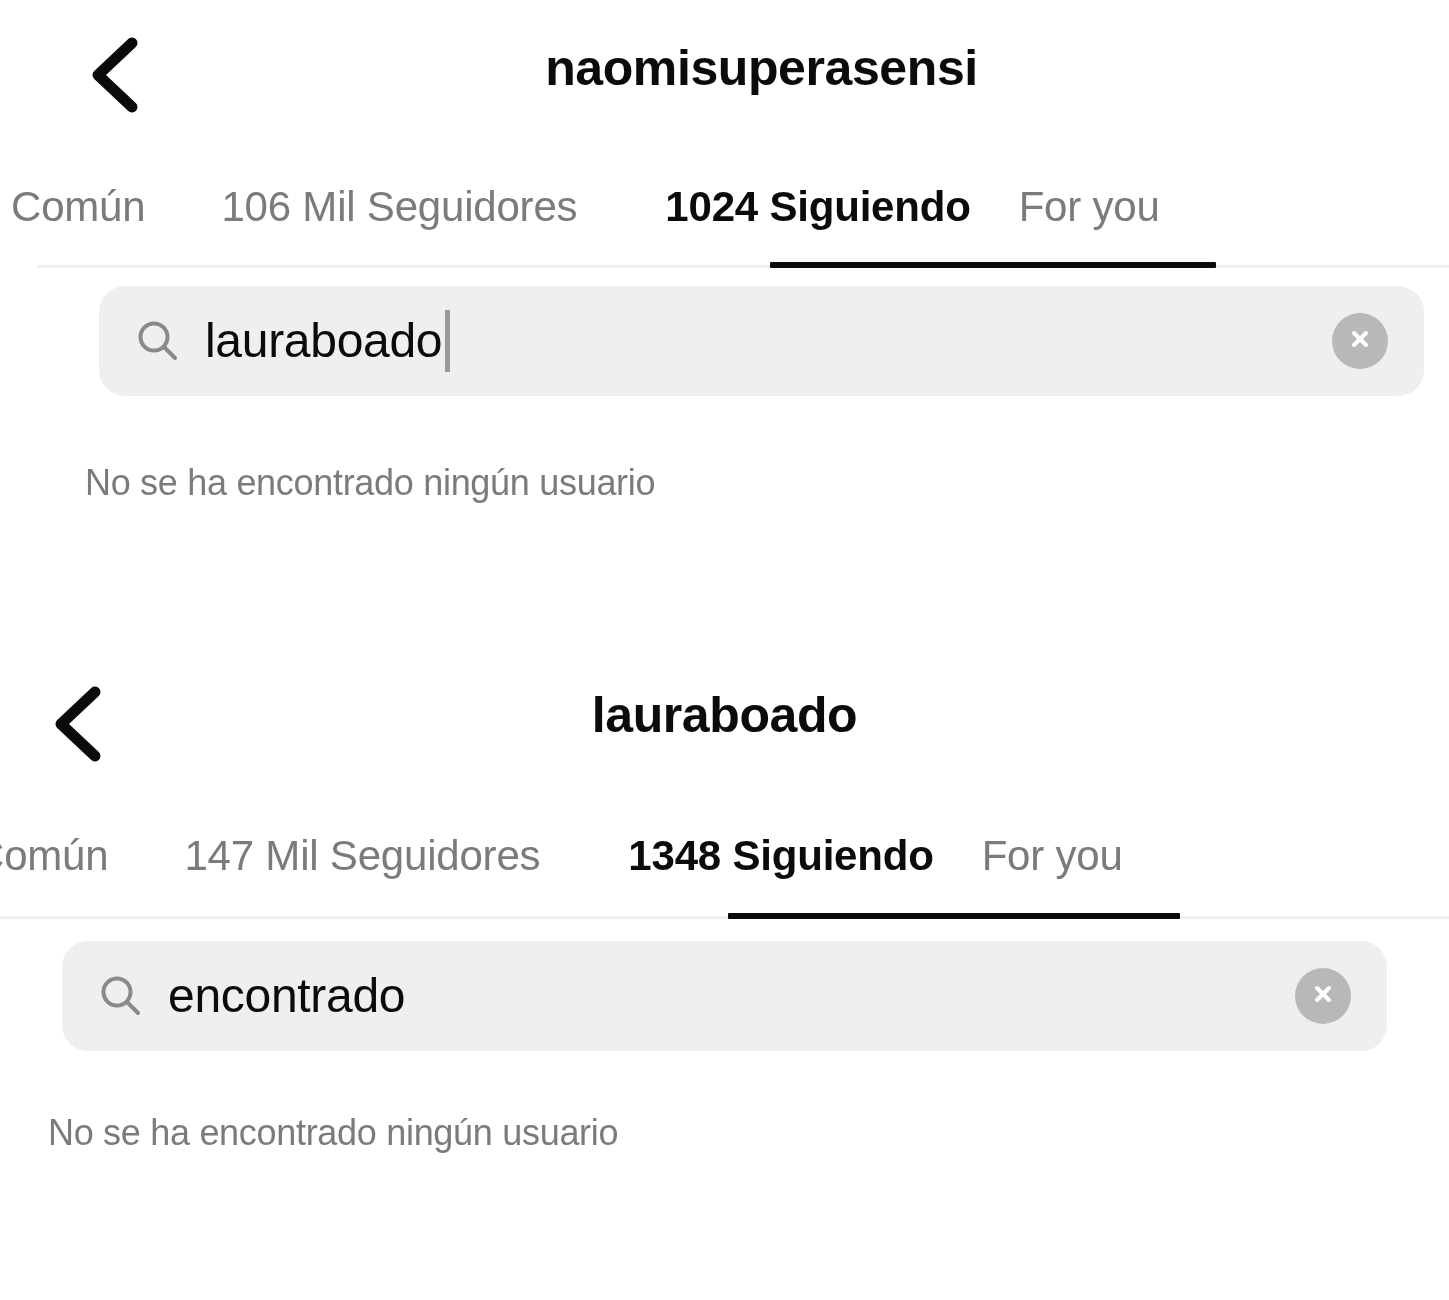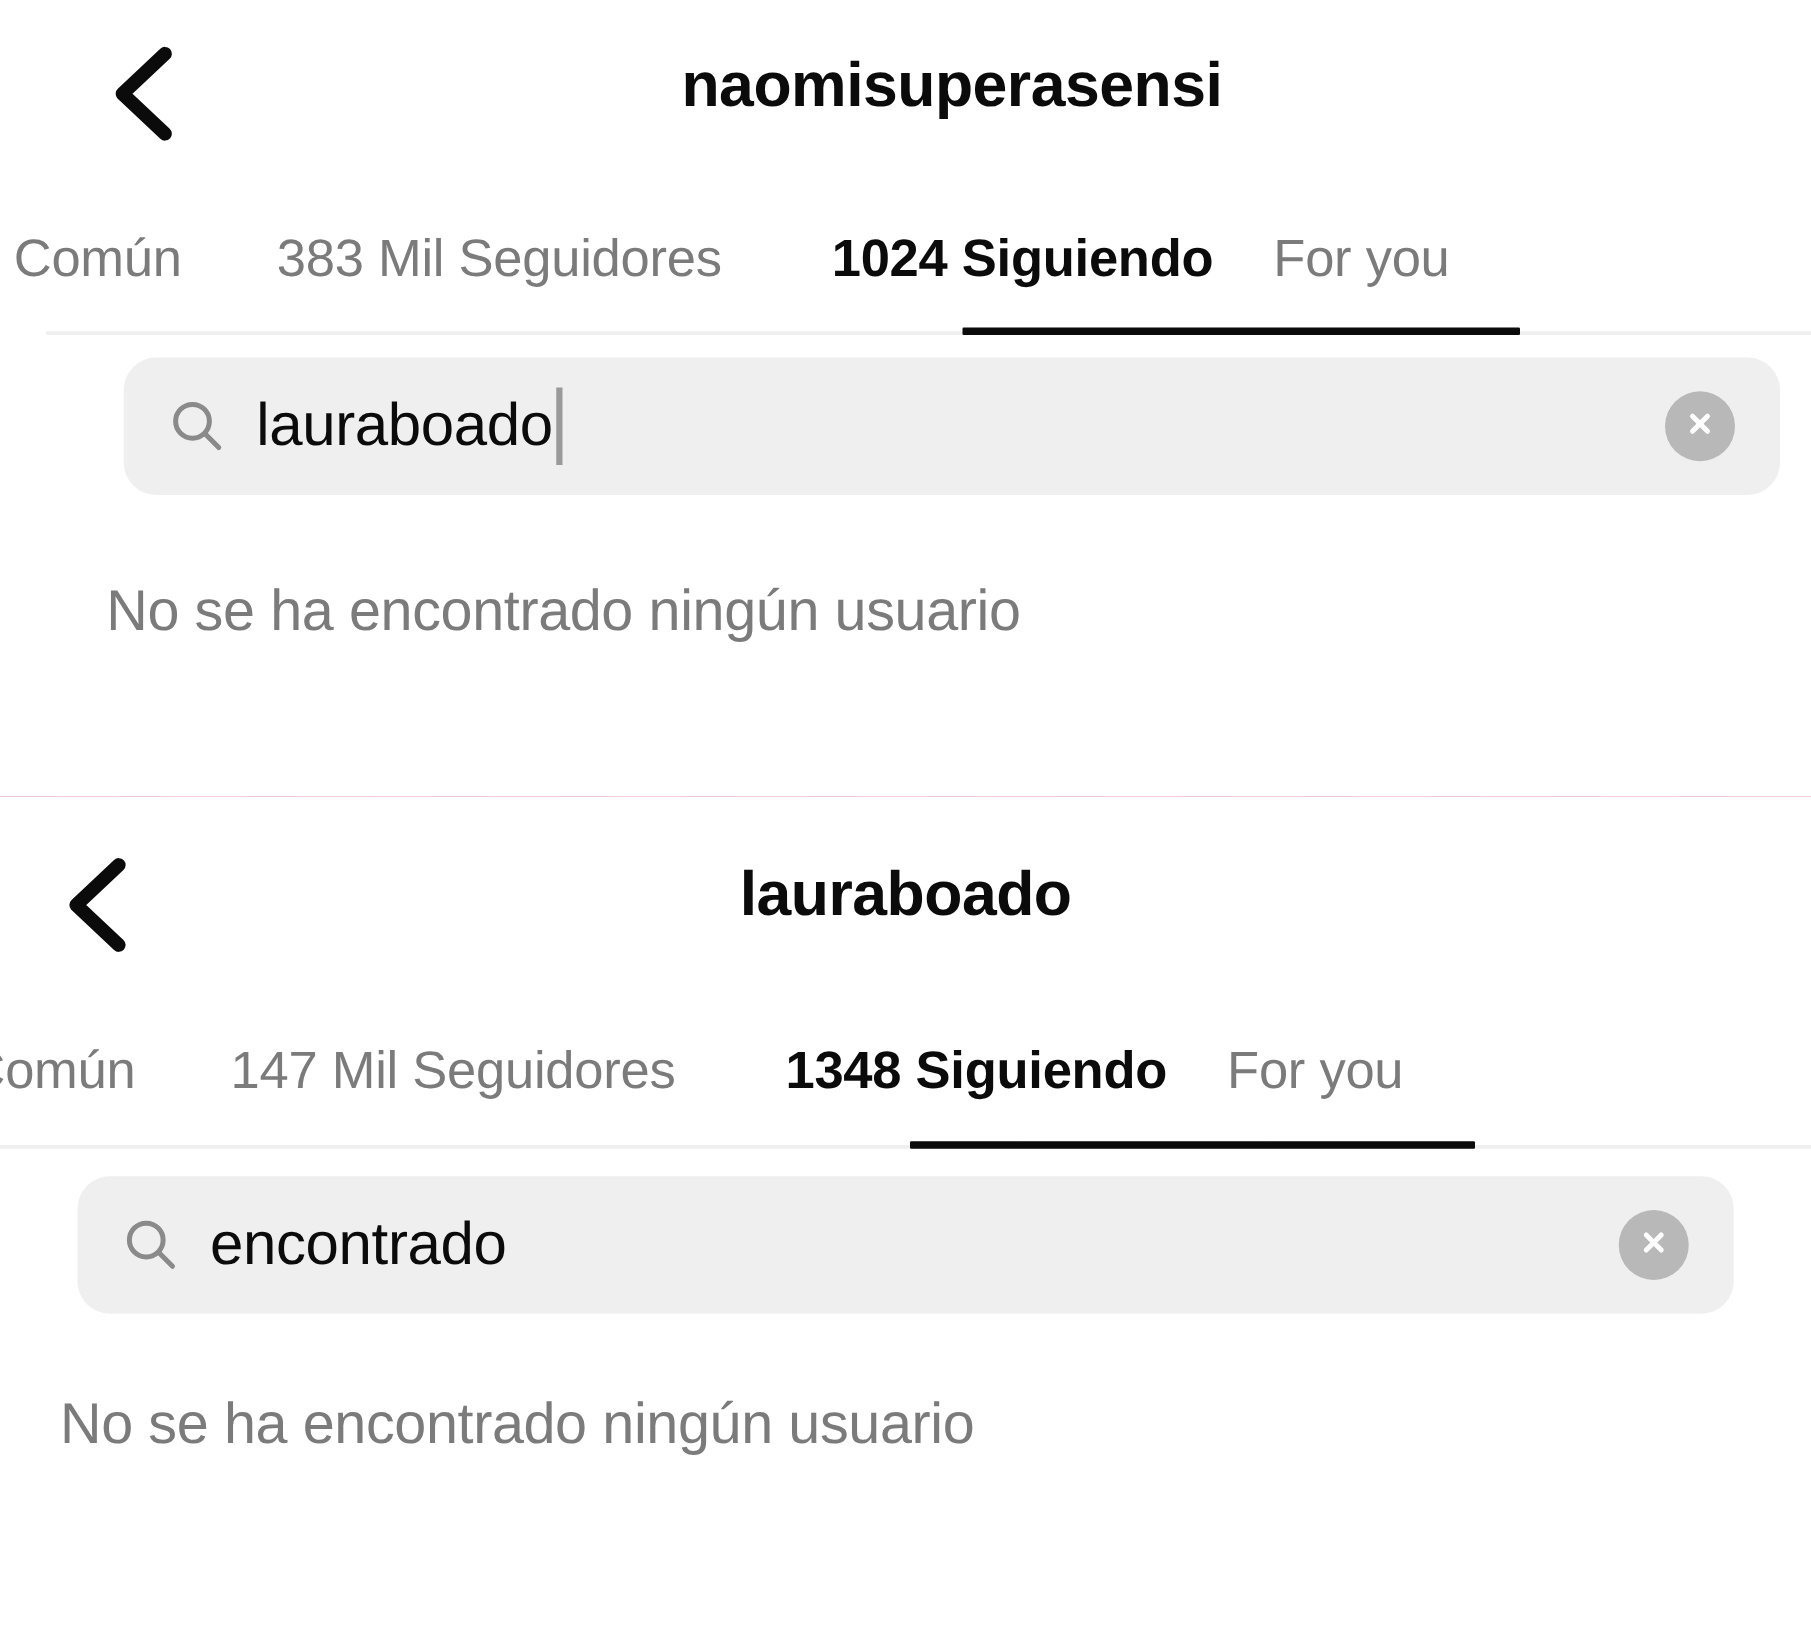--- a/index.html
+++ b/index.html
@@ -135,21 +135,21 @@
     margin-right:36px;
     width:56px;height:56px;
     border-radius:50%;
     background:#b8b8b8;
     display:flex;align-items:center;justify-content:center;
     cursor:pointer;
   }
   .empty-msg{
     position:absolute;
     left:48px;
-    font-size:46px;
+    font-size:36px;
     color:#7b7b7b;
     letter-spacing:-0.3px;
     line-height:1;
     white-space:nowrap;
   }
 
   
   .seam{
     position:absolute;
     left:0;top:637px;
@@ -172,21 +172,21 @@
         </svg>
       </span>
     </div>
     <div class="header-title">naomisuperasensi</div>
   </div>
 
   <div class="tabs-wrap">
     <div class="tabs-row">
       <div class="tab partial-left">Común</div>
       <div class="tabs-gap-a"></div>
-      <div class="tab">383 Mil Seguidores</div>
+      <div class="tab">106 Mil Seguidores</div>
       <div class="tabs-gap-b"></div>
       <div class="tab active">1024 Siguiendo</div>
       <div class="tabs-gap-c"></div>
       <div class="tab">For you</div>
     </div>
     <div class="tab-baseline"></div>
     <div class="tab-underline" style="left:733px;width:446px;"></div>
   </div>
 
   <div class="search-zone" style="height:369px;">

